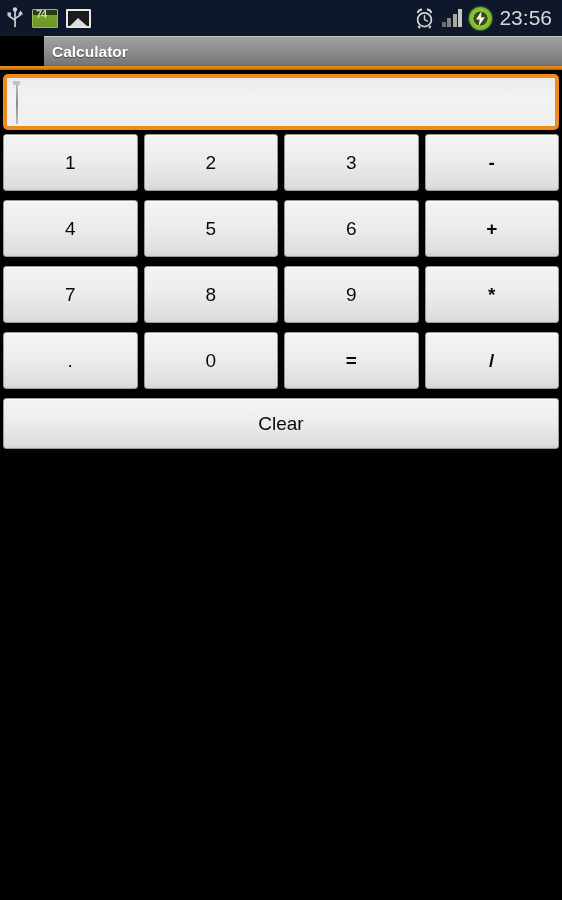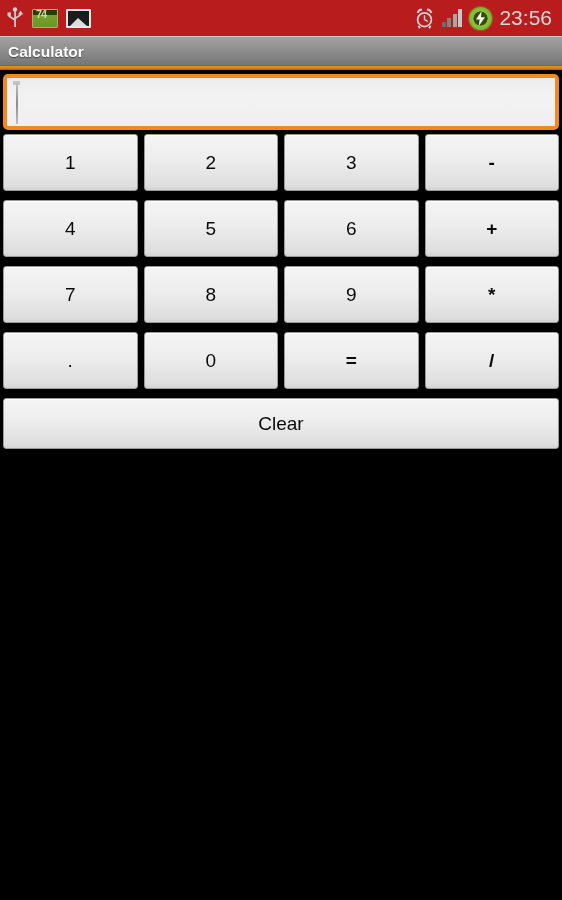--- a/index.html
+++ b/index.html
@@ -12,21 +12,21 @@
     height: 900px;
     overflow: hidden;
     font-family: "Liberation Sans", sans-serif;
     -webkit-font-smoothing: antialiased;
   }
 
   
   .status-bar {
     position: relative;
     height: 36px;
-    background: #b91c1c;
+    background: #0f172a;
     display: flex;
     align-items: center;
     justify-content: space-between;
     padding: 0 10px 0 6px;
     box-sizing: border-box;
   }
   .status-left, .status-right {
     display: flex;
     align-items: center;
     gap: 8px;
@@ -101,20 +101,21 @@
   }
 
   
   .title-bar {
     height: 30px;
     background: linear-gradient(180deg, #a2a2a2 0%, #8e8e8e 45%, #767676 96%, #5f5f5f 100%);
     border-top: 1px solid #c8c8c8;
     display: flex;
     align-items: center;
     box-sizing: border-box;
+    margin-left: 44px;
   }
   .title-text {
     color: #ffffff;
     font-size: 15.5px;
     font-weight: bold;
     padding-left: 8px;
     text-shadow: 0 1px 1px rgba(0,0,0,0.45);
   }
   .title-underline {
     height: 4px;

